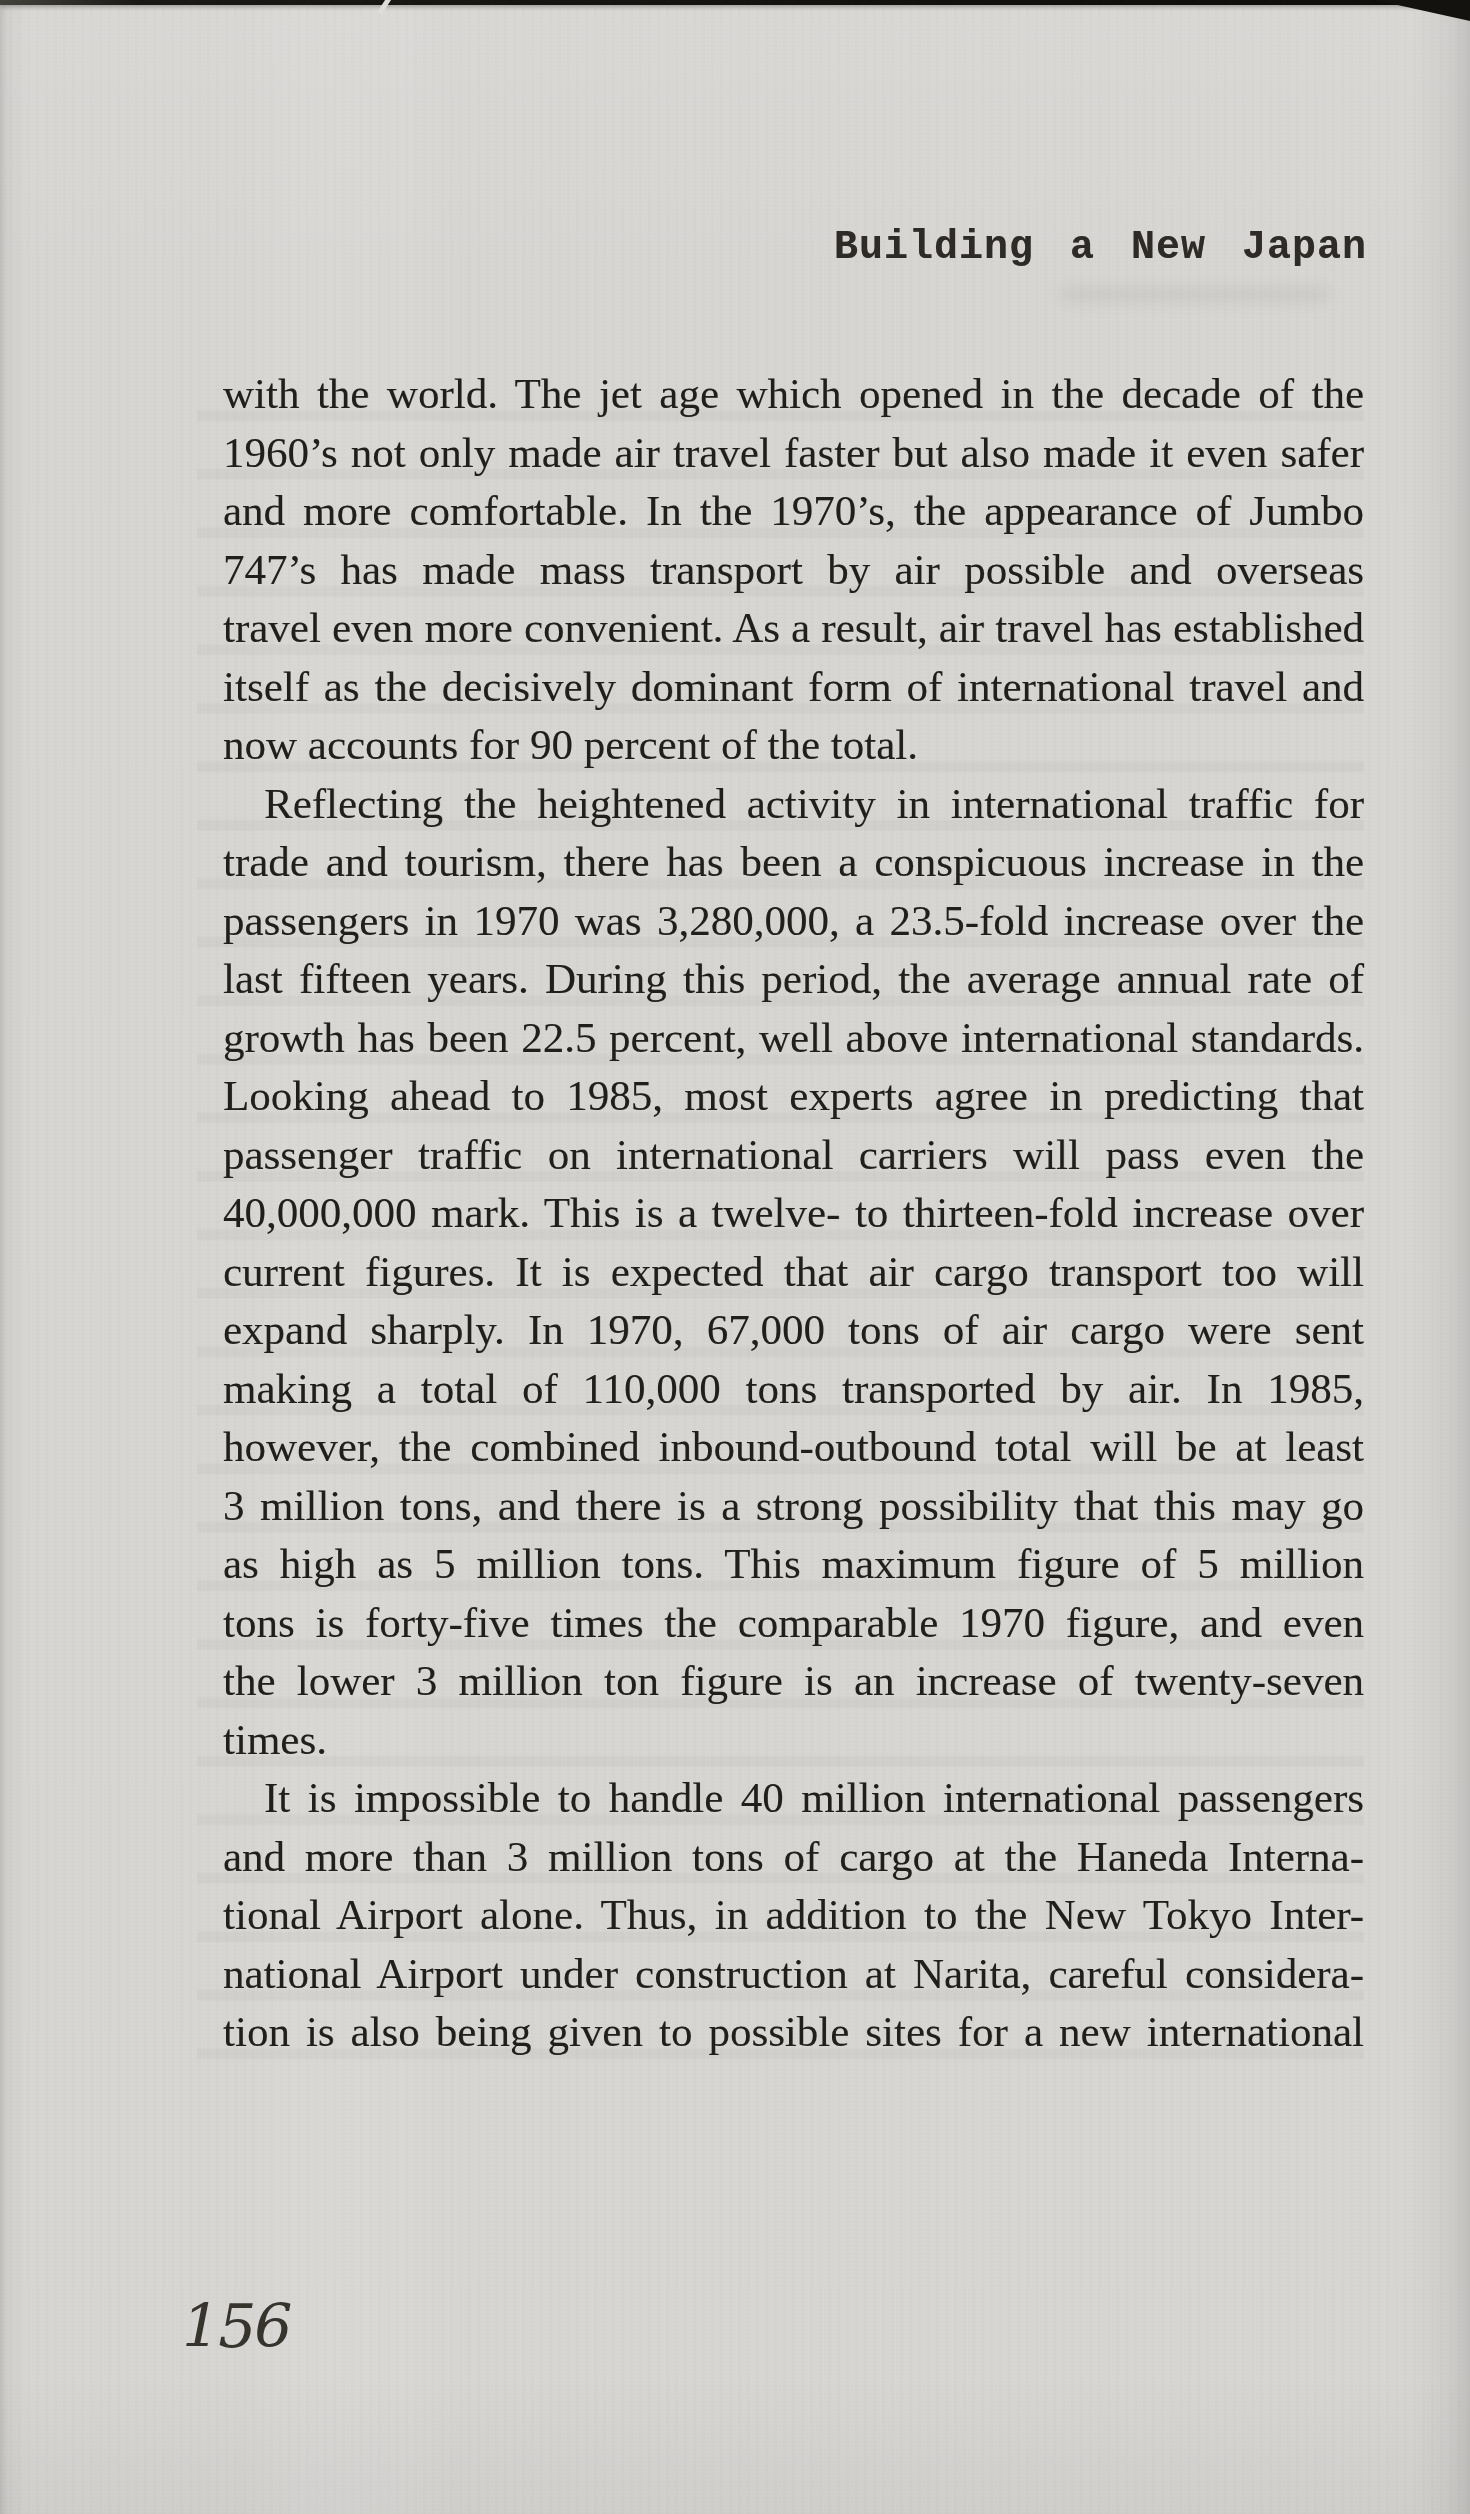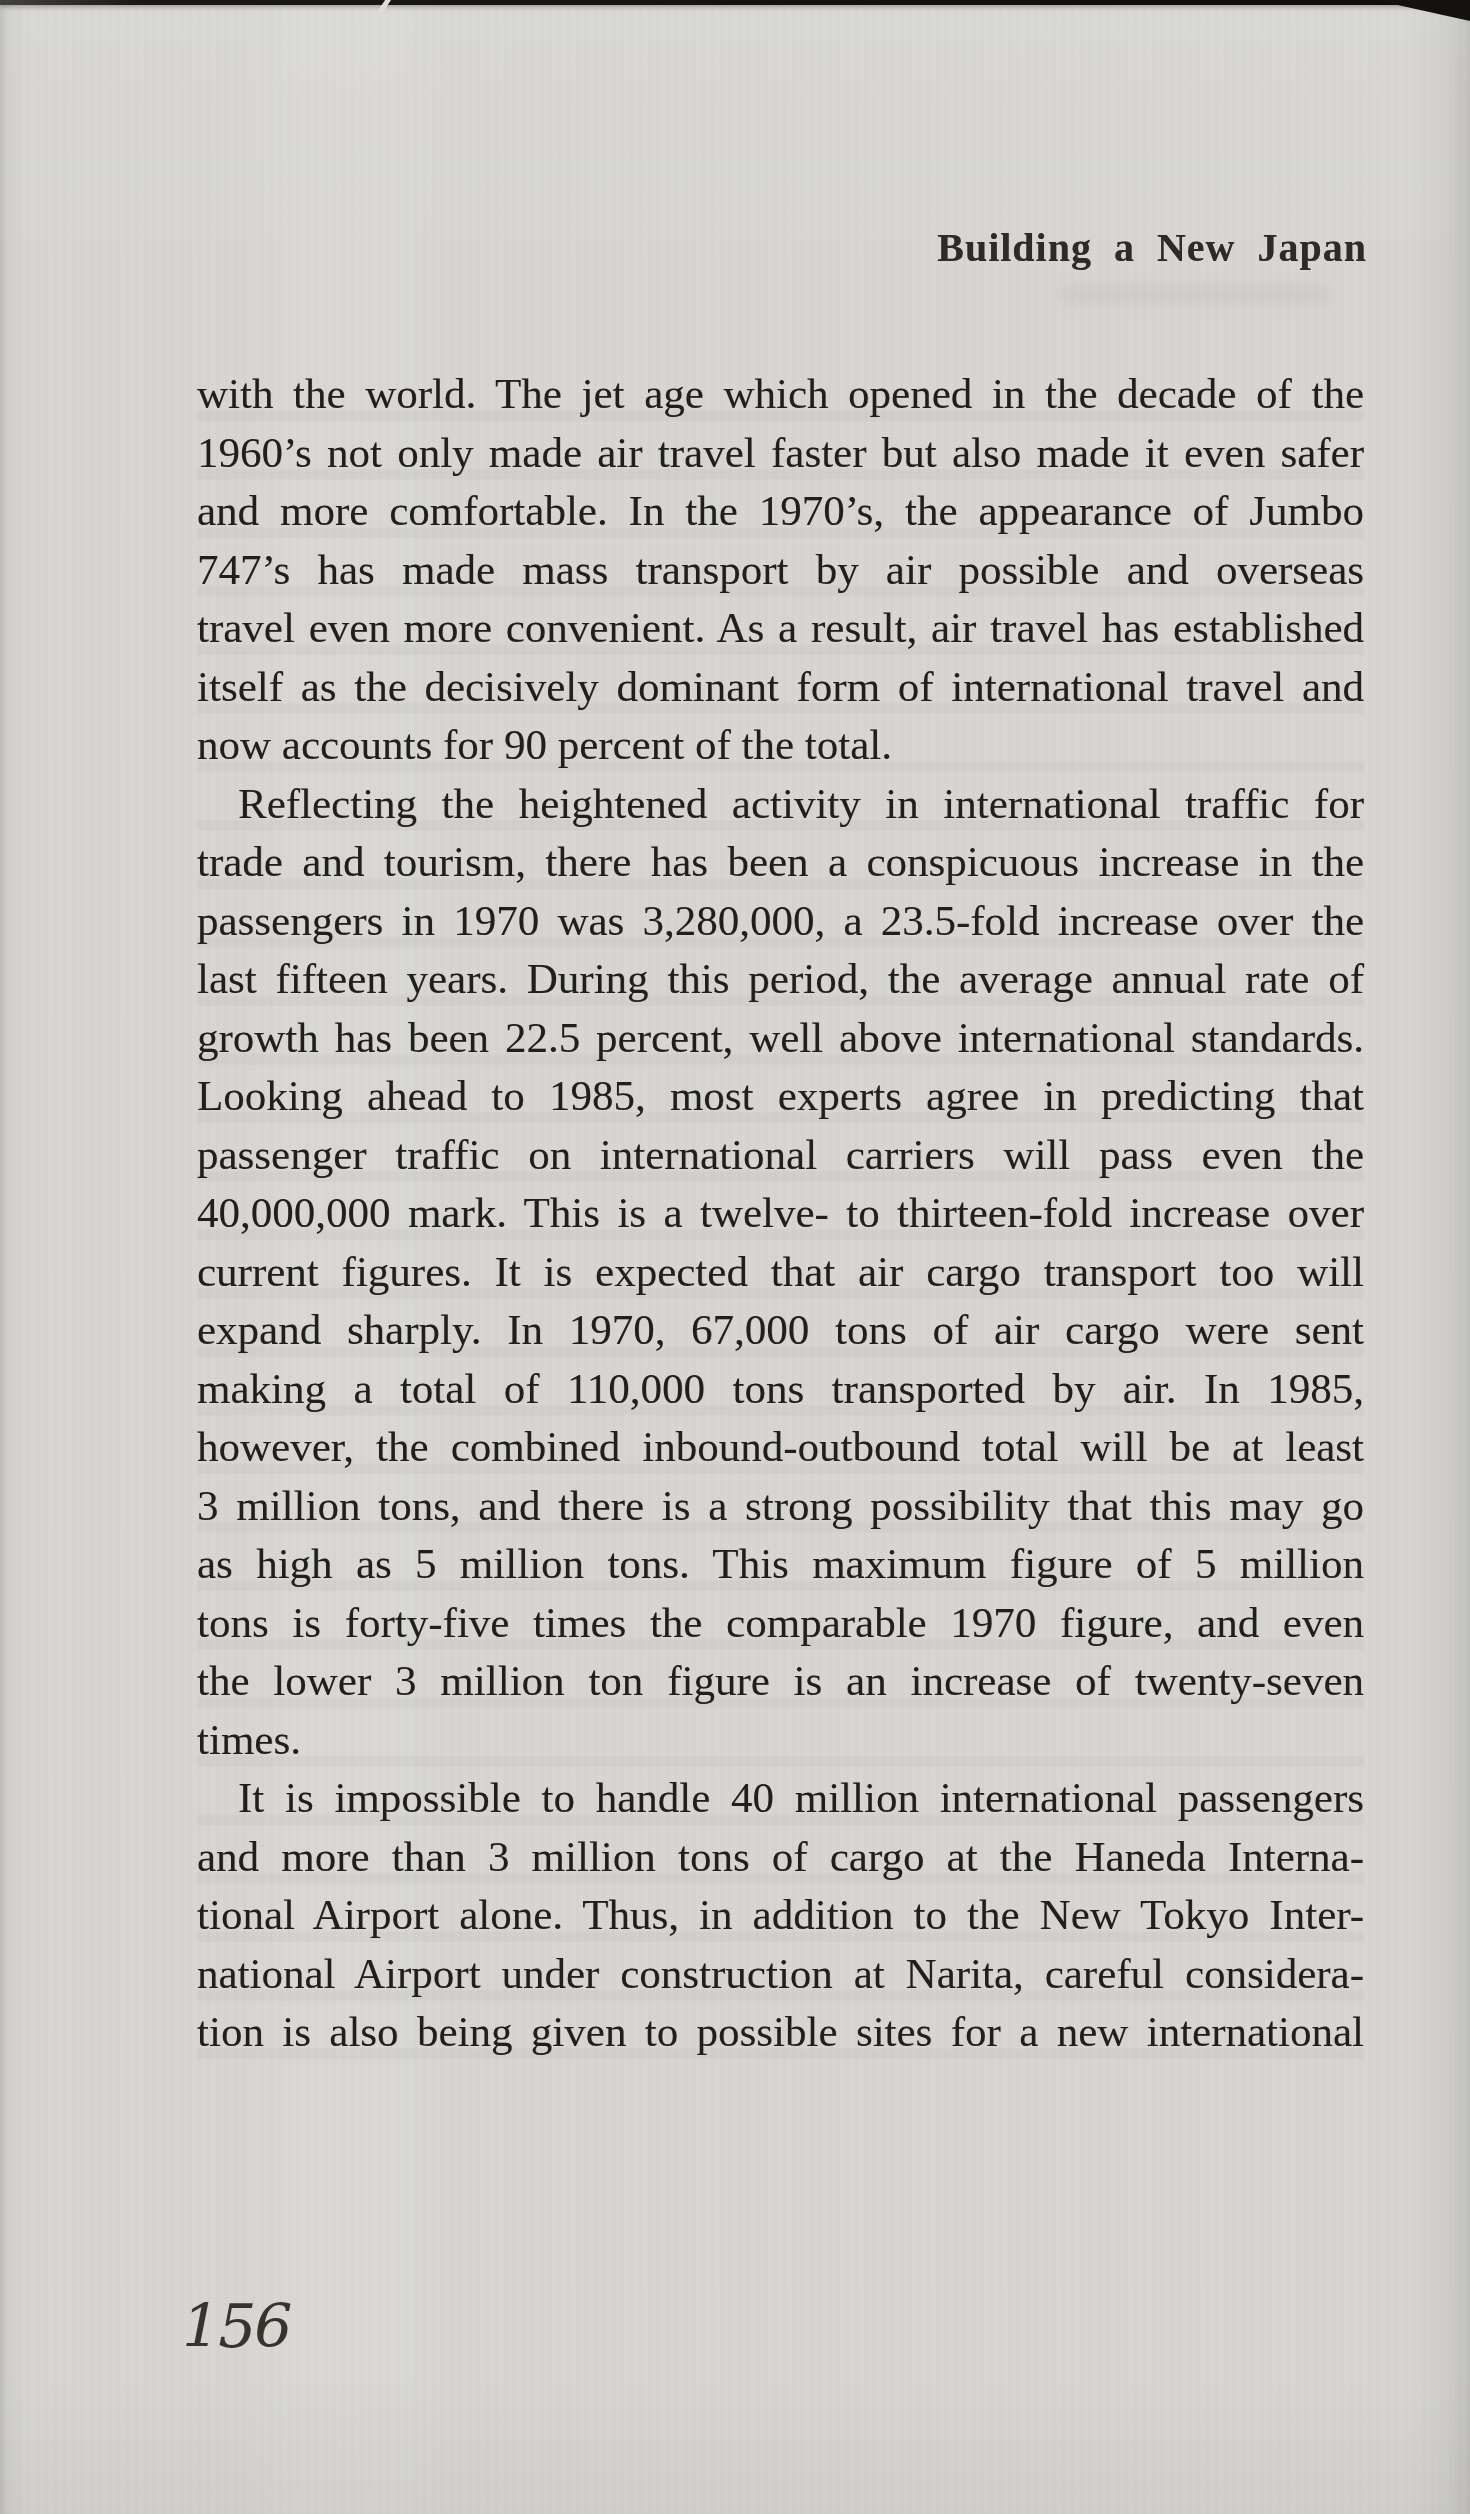--- a/index.html
+++ b/index.html
@@ -51,21 +51,21 @@
     top: -4px; left: 382px;
     width: 5px; height: 19px;
     background: #deddda;
     transform: rotate(33deg);
   }
 
   .running-head {
     position: absolute;
     top: 225px;
     right: 103px;
-    font-family: Liberation Serif, serif;
+    font-family: Liberation Mono, monospace;
     font-weight: 700;
     font-size: 40px;
     line-height: 46px;
     letter-spacing: 1px;
     word-spacing: 11px;
     color: #2e2b27;
     text-shadow: 0 0 0.6px rgba(46,43,39,0.5);
   }
   .header-ghost {
     position: absolute;
@@ -96,20 +96,21 @@
       rgba(112,109,100,0.06) 47px,
       rgba(112,109,100,0.06) 55px,
       rgba(0,0,0,0) 57px,
       rgba(0,0,0,0) 58.5px
     );
   }
   .line {
     text-align: justify;
     text-align-last: justify;
     text-justify: inter-word;
+    margin-left: 26px;
   }
   .line.indent { text-indent: 41px; }
   .line.para-end { text-align-last: left; }
 
   .page-number {
     position: absolute;
     top: 2300px;
     left: 182px;
     font-family: "DejaVu Serif", serif;
     font-style: italic;

